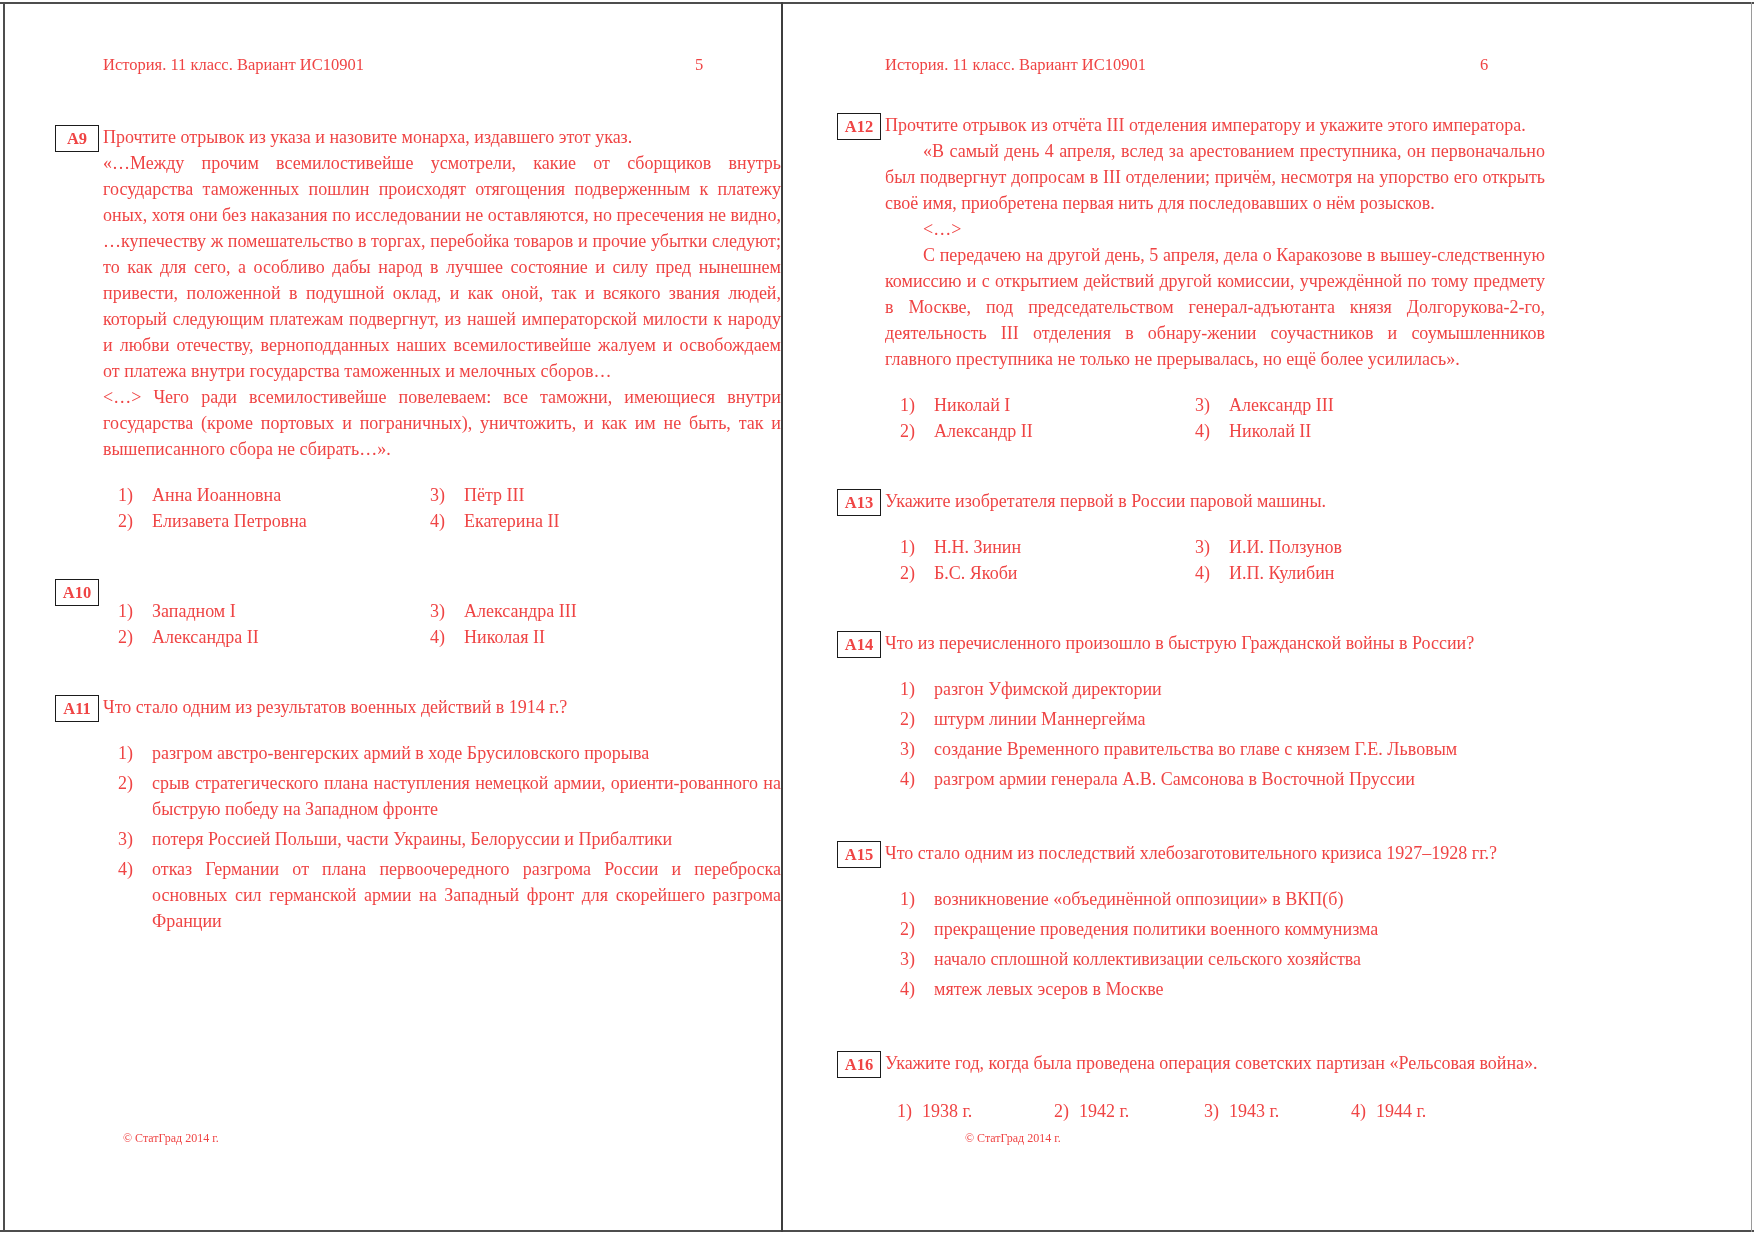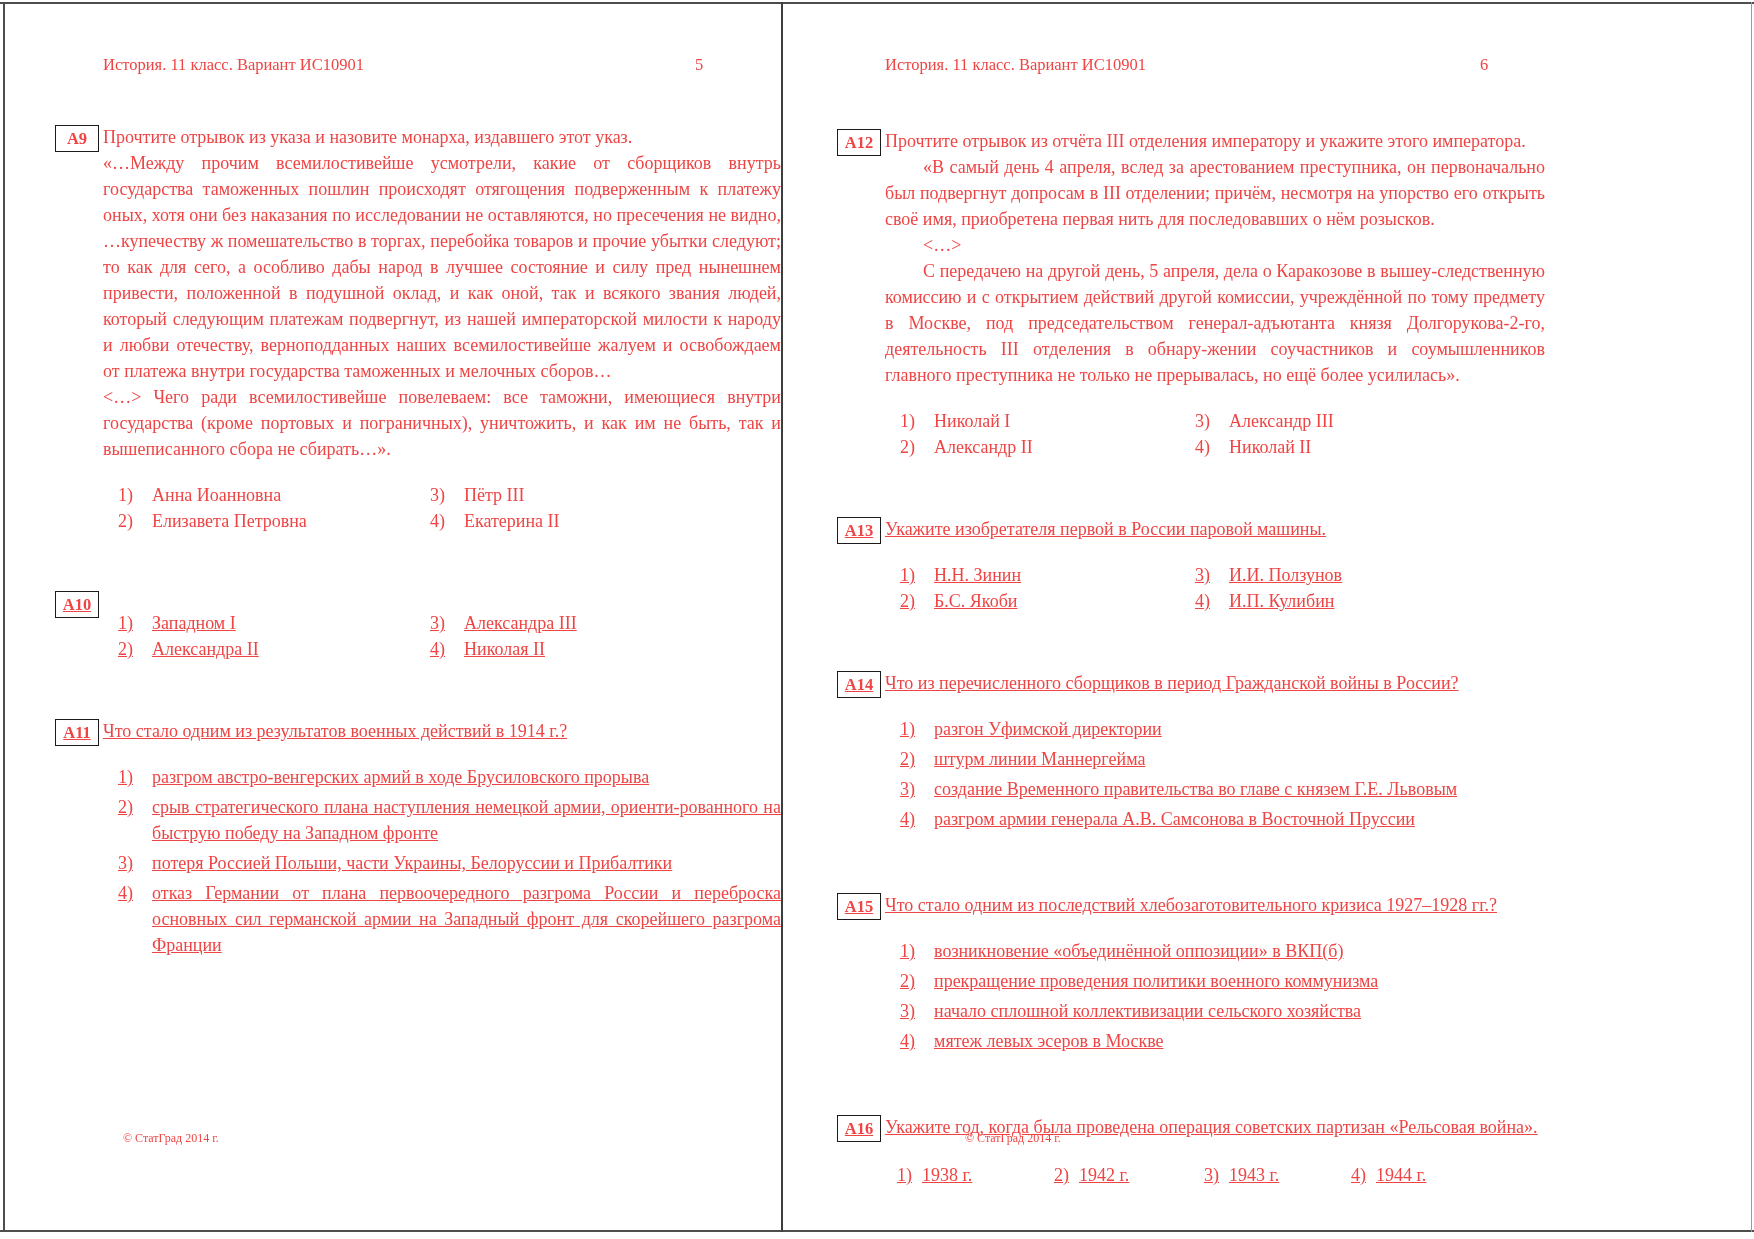--- a/index.html
+++ b/index.html
@@ -21,24 +21,24 @@
 
   .header { position:absolute; top:55px; font-size:16.5px; white-space:nowrap; }
   .page-left  .header { left:99px; }
   .page-right .header { left:102px; }
   .pagenum { position:absolute; top:55px; font-size:16.5px; }
   .page-left  .pagenum { left:691px; }
   .page-right .pagenum { left:697px; }
 
   .content { position:absolute; }
   .page-left  .content { left:51px; top:124px; width:726px; }
-  .page-right .content { left:54px; top:128px; width:708px; }
+  .page-right .content { left:54px; top:112px; width:708px; }
 
   .question { display:grid; grid-template-columns:48px 1fr; font-size:18px; line-height:26px; }
-  .question + .question { margin-top:56px;text-decoration:underline; }
+  .question + .question { margin-top:44px; }
 
   .qlabel {
     width:42px; height:25px; border:1px solid #1b1b1b;
     font-weight:bold; font-size:16.5px; line-height:25px; text-align:center;
     margin-top:1px; background:#fff;
   }
   .qbody { min-width:0; }
   .stmt { text-align:justify; }
   .para { text-align:justify; }
   .para.indent { text-indent:38px; }
@@ -217,21 +217,21 @@
                 <span class="opttext">И.П. Кулибин</span>
               </div>
             </div>
           </div>
   </div>
         <div class="question">
     <div>
       <div class="qlabel">А14</div>
     </div>
     <div class="qbody">
-            <div class="stmt">Что из перечисленного сборщиков в период Гражданской войны в России?</div>
+            <div class="stmt">Что из перечисленного произошло в быструю Гражданской войны в России?</div>
             <div class="opts list">
               <div class="opt">
                 <span class="optnum">1)</span>
                 <span class="opttext">разгон Уфимской директории</span>
               </div>
               <div class="opt">
                 <span class="optnum">2)</span>
                 <span class="opttext">штурм линии Маннергейма</span>
               </div>
               <div class="opt">

